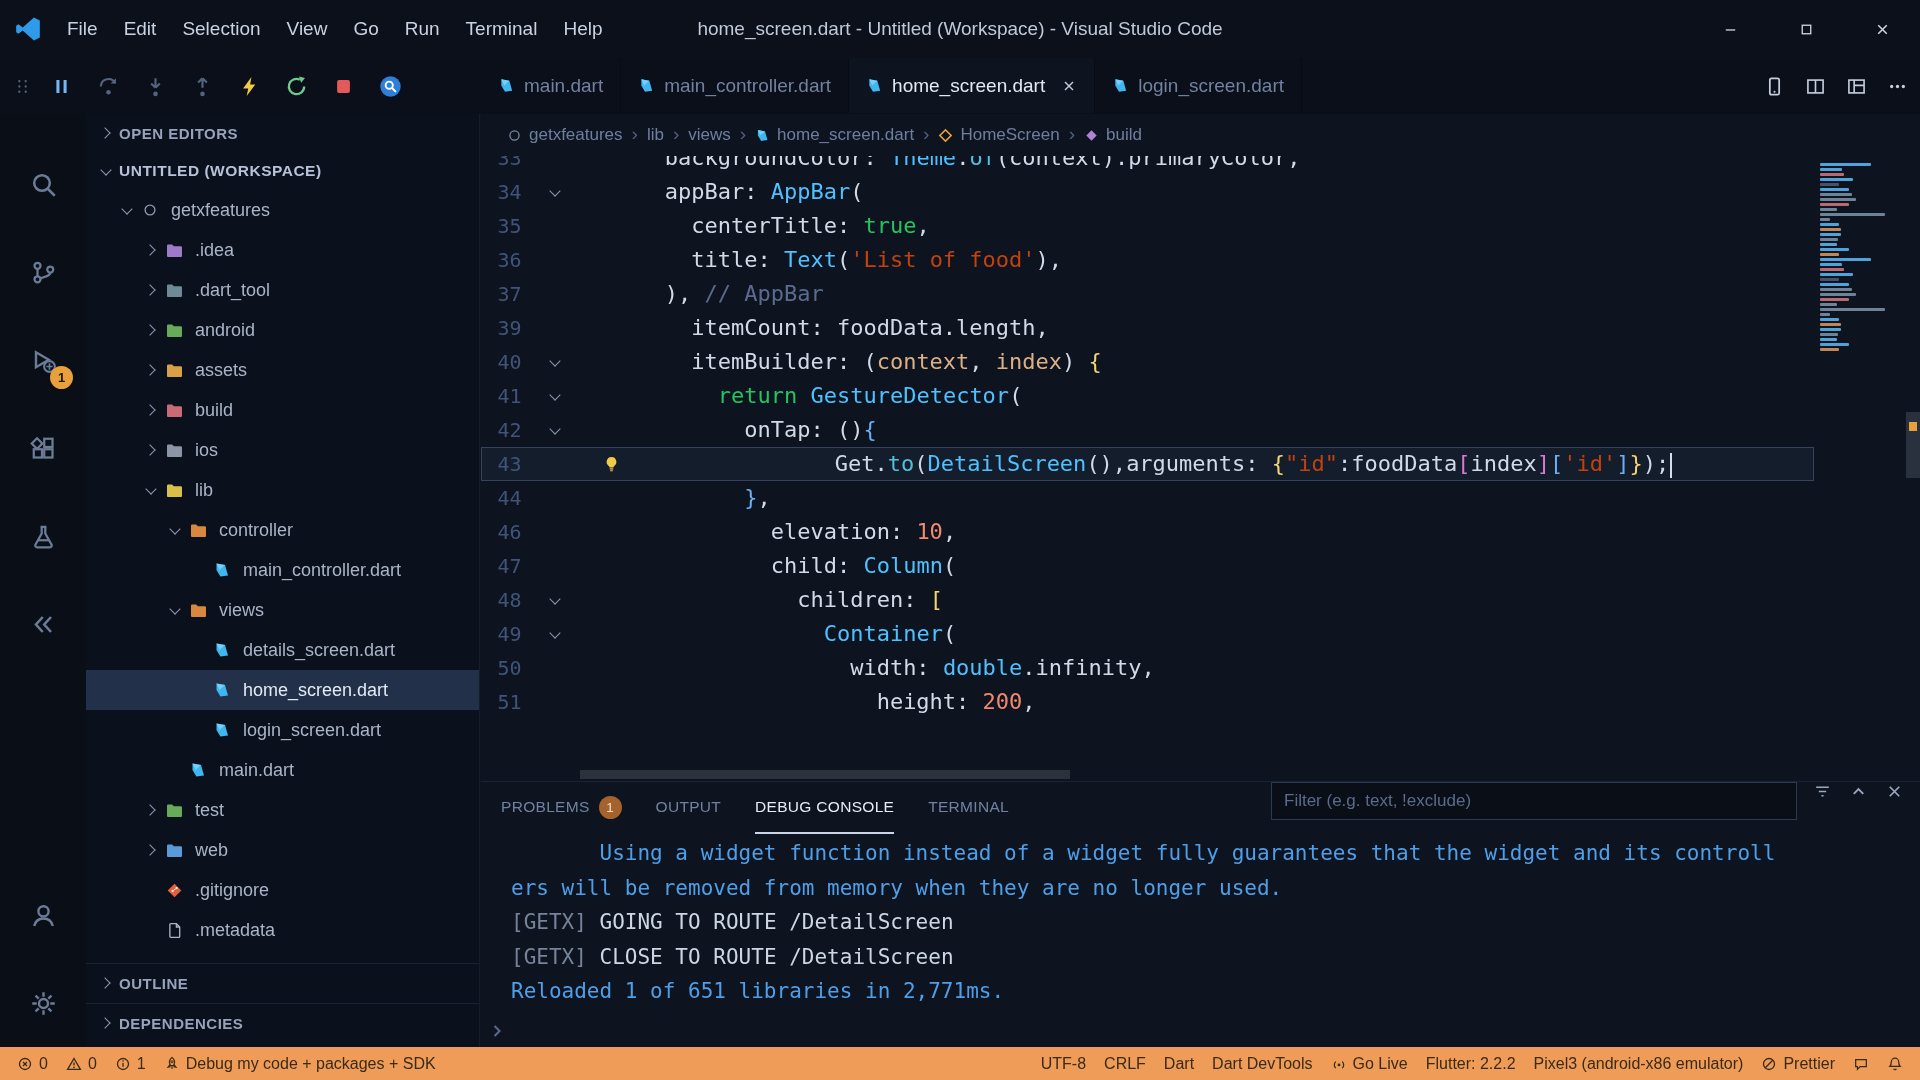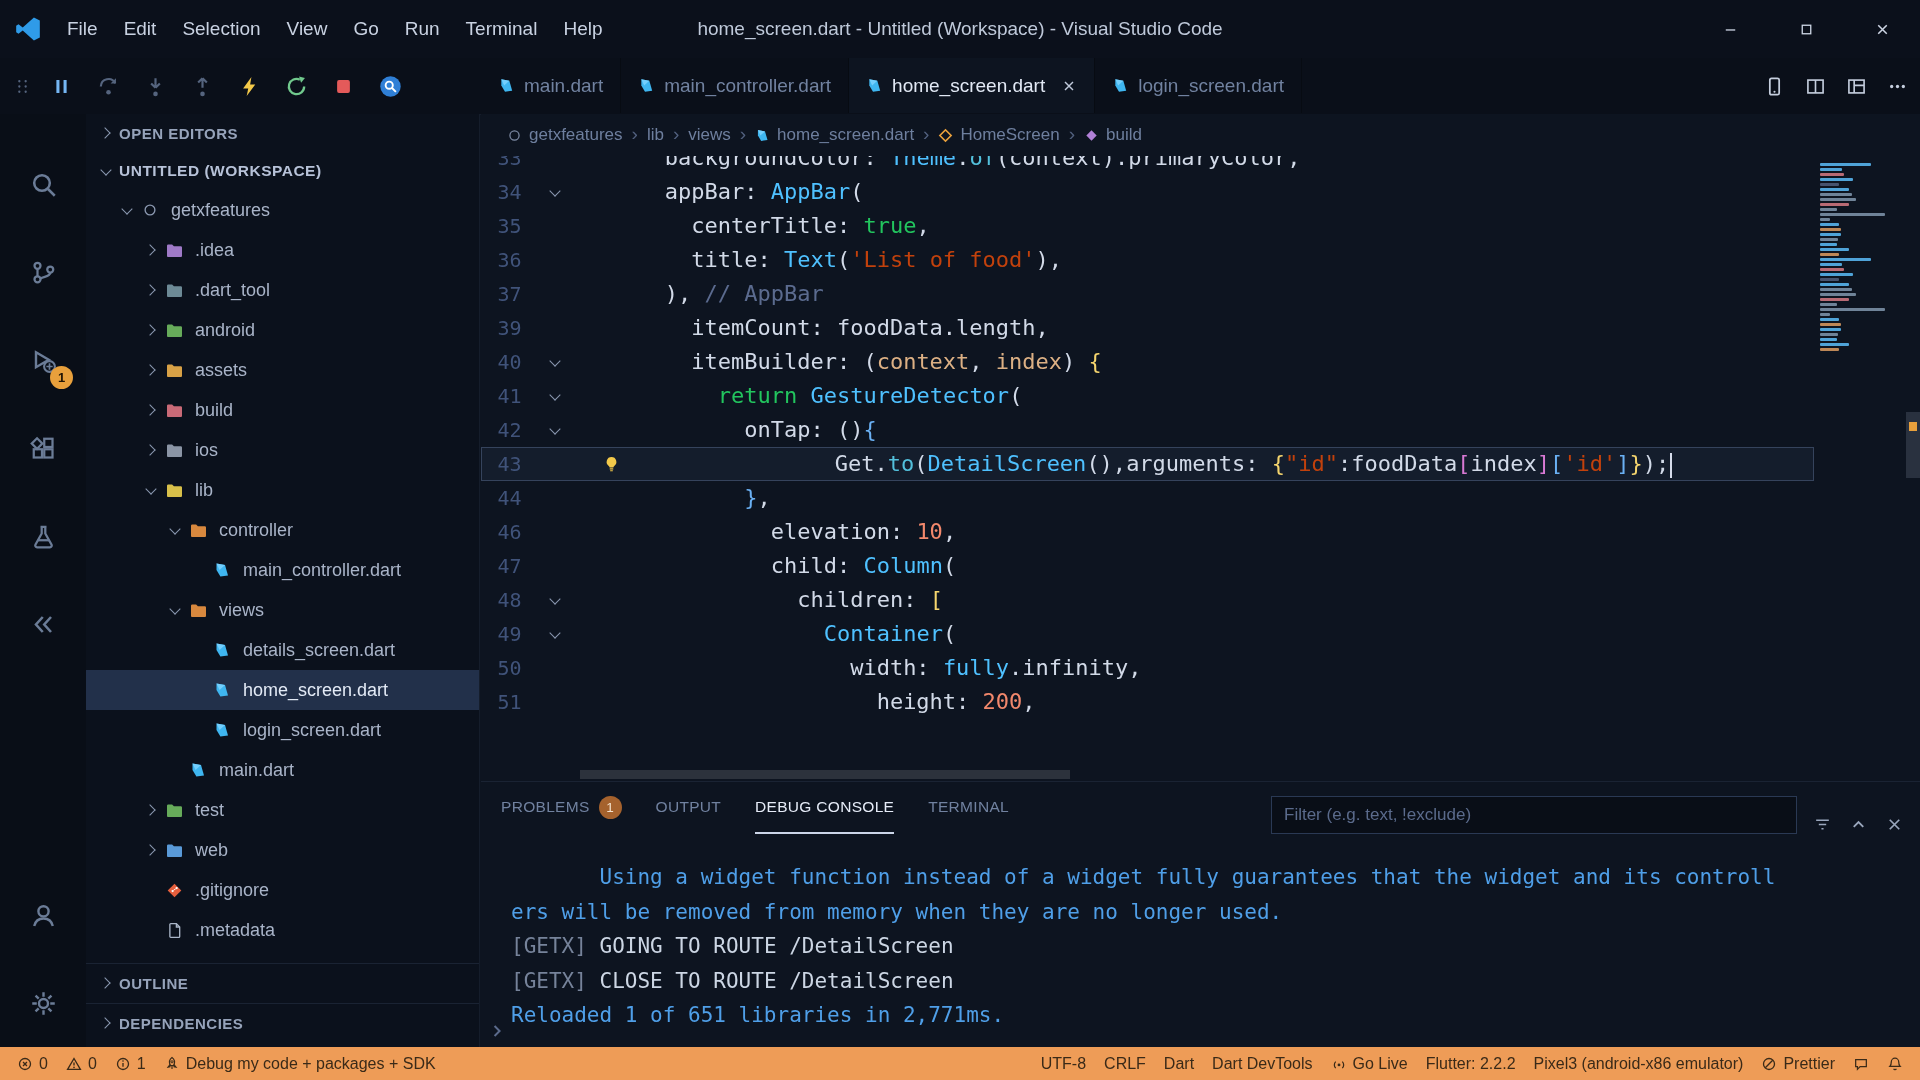--- a/index.html
+++ b/index.html
@@ -74,32 +74,32 @@
   .bulbwrap{transform:translateX(24px);display:flex;}
   .hthumb{position:absolute;bottom:2px;left:99px;width:490px;height:9px;background:rgba(255,255,255,.13);}
   .minimap{position:absolute;top:0;right:14px;width:92px;height:100%;padding-top:5px;box-sizing:border-box;}
   .mbar{height:3px;margin:2px 6px;border-radius:1px;}
   .vrail{position:absolute;top:0;right:0;width:14px;height:100%;}
   .vthumb{position:absolute;top:256px;right:0;width:14px;height:66px;background:rgba(190,205,230,.16);}
   .vmark{position:absolute;top:266px;right:3px;width:8px;height:9px;background:#e8a03c;}
 
   
   .panel{position:absolute;left:481px;right:0;top:781px;bottom:33px;background:#0d1420;border-top:1px solid #1a2333;}
-  .panel-head{height:52px;display:flex;align-items:flex-end;padding:0 16px 0 20px;}
+  .panel-head{height:52px;display:flex;align-items:flex-start;padding:0 16px 0 20px;}
   .ptab{margin-right:34px;height:52px;display:flex;align-items:center;gap:9px;font-size:15.5px;
         letter-spacing:.3px;color:#7182a0;border-bottom:2px solid transparent;box-sizing:border-box;white-space:nowrap;}
   .ptab.active{color:#e6ecf8;border-bottom-color:#cbd5e8;}
   .pbadge{min-width:23px;height:23px;border-radius:12px;background:#a5622d;color:#f3e0cb;font-size:13.5px;
           display:flex;align-items:center;justify-content:center;}
   .pfilter{margin-left:auto;width:500px;height:36px;background:#090e17;border:1px solid #2a3954;color:#c5cede;
            font-size:17px;padding:0 12px;font-family:"Liberation Sans",sans-serif;outline:none;}
   .pfilter::placeholder{color:#5b6b8c;}
   .phead-icons{display:flex;align-items:center;gap:17px;margin-left:16px;}
   .console{padding:2px 8px 0 30px;font-family:"DejaVu Sans Mono","Liberation Mono",monospace;
-           font-size:21px;line-height:34.5px;white-space:pre;margin-top:24px;}
+           font-size:21px;line-height:34.5px;white-space:pre;}
   .t-cblue{color:#4f9fe8}.t-cfg{color:#ccd6e4}.t-cdim{color:#76839a}
   .prompt{position:absolute;left:6px;bottom:6px;display:flex;}
 
   
   .statusbar{position:absolute;left:0;right:0;bottom:0;height:33px;background:#ee9c57;display:flex;
              align-items:center;padding:0 8px;font-size:16px;color:#3a2a18;}
   .st-group{display:flex;align-items:center;}
   .st-right{margin-left:auto;}
   .st-item{display:flex;align-items:center;gap:6px;padding:0 9px;height:33px;white-space:nowrap;}
 </style>
@@ -683,21 +683,21 @@
         <div class="cline">
           <span class="num">49</span>
           <span class="fold">
             <span class="chev down dim"></span>
           </span>
           <span class="ct"><span class="t-fg">                   </span><span class="t-cls">Container</span><span class="t-fg">(</span></span>
         </div>
         <div class="cline">
           <span class="num">50</span>
           <span class="fold"></span>
-          <span class="ct"><span class="t-fg">                     width: </span><span class="t-cls">fully</span><span class="t-fg">.infinity,</span></span>
+          <span class="ct"><span class="t-fg">                     width: </span><span class="t-cls">double</span><span class="t-fg">.infinity,</span></span>
         </div>
         <div class="cline">
           <span class="num">51</span>
           <span class="fold"></span>
           <span class="ct"><span class="t-fg">                       height: </span><span class="t-num">200</span><span class="t-fg">,</span></span>
         </div>
       </div>
     <div class="minimap" id="minimap">
         <div class="mbar" style="width:51.2px;background:#4fa3d8"></div>
         <div class="mbar" style="width:21.5px;background:#4fa3d8"></div>

